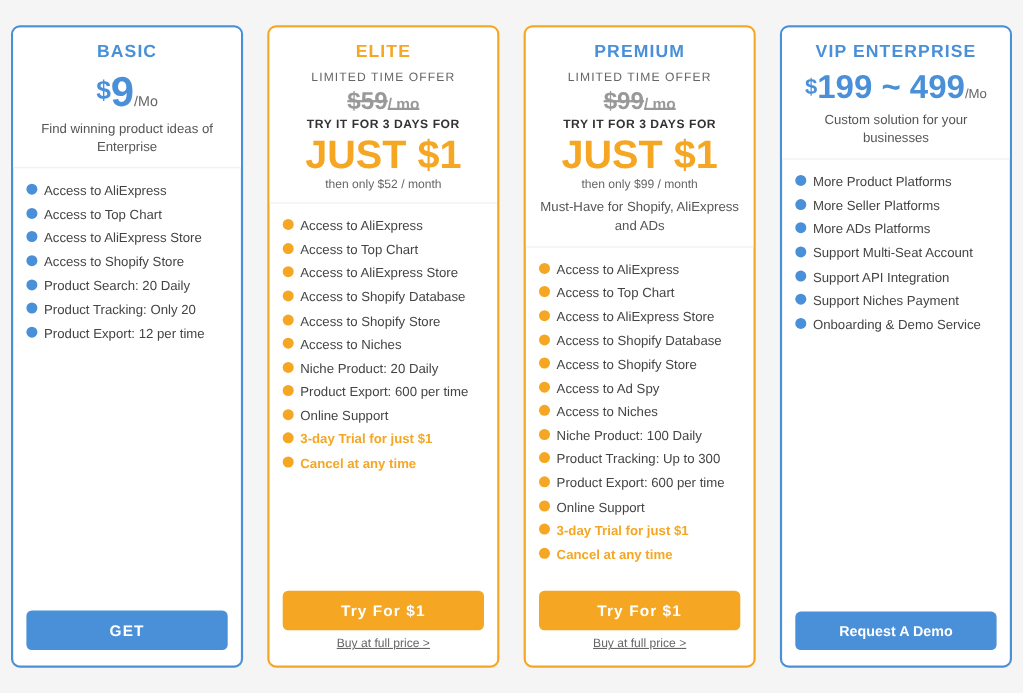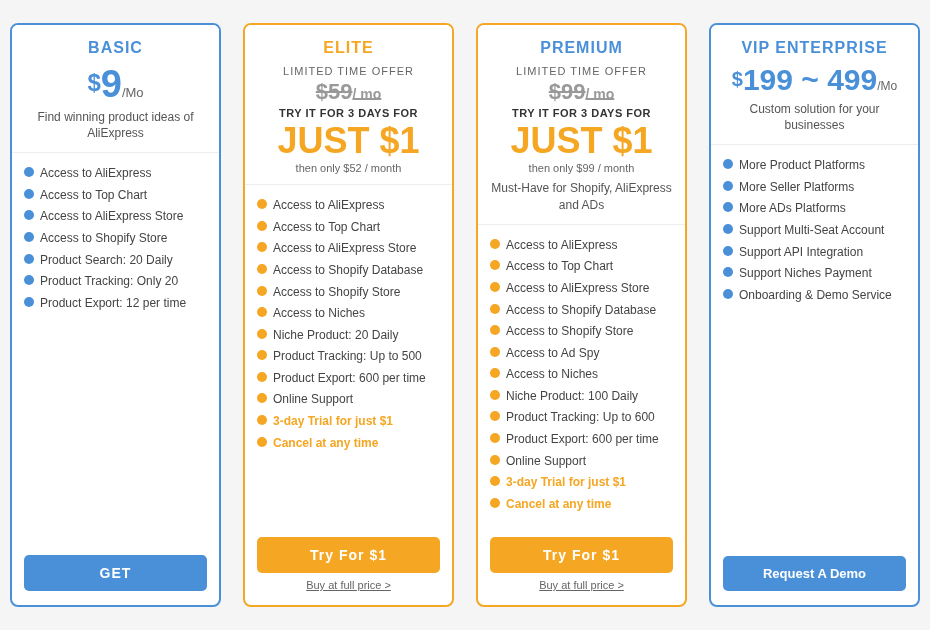--- a/index.html
+++ b/index.html
@@ -204,21 +204,21 @@
 <body>
 
 <div class="pricing-container">
 
   <div class="plan-card basic">
     <div class="plan-header elite-header-top">
       <div class="plan-name">BASIC</div>
       <div class="price-basic">
         <span class="dollar">$</span><span>9</span><span class="per-mo">/Mo</span>
       </div>
-      <div class="plan-description">Find winning product ideas of AliExpress</div>
+      <div class="plan-description">Find winning product ideas of Enterprise</div>
     </div>
     <div class="plan-body">
       <ul class="feature-list">
         <li>
             <span class="bullet bullet-blue"></span>
             <span>Access to AliExpress</span>
           </li>
         <li>
             <span class="bullet bullet-blue"></span>
             <span>Access to Top Chart</span>
@@ -283,24 +283,20 @@
             <span class="bullet bullet-orange"></span>
             <span>Access to Shopify Store</span>
           </li>
         <li>
             <span class="bullet bullet-orange"></span>
             <span>Access to Niches</span>
           </li>
         <li>
             <span class="bullet bullet-orange"></span>
             <span>Niche Product: 20 Daily</span>
-          </li>
-        <li>
-            <span class="bullet bullet-orange"></span>
-            <span>Product Tracking: Up to 500</span>
           </li>
         <li>
             <span class="bullet bullet-orange"></span>
             <span>Product Export: 600 per time</span>
           </li>
         <li>
             <span class="bullet bullet-orange"></span>
             <span>Online Support</span>
           </li>
         <li>
@@ -360,21 +356,21 @@
         <li>
             <span class="bullet bullet-orange"></span>
             <span>Access to Niches</span>
           </li>
         <li>
             <span class="bullet bullet-orange"></span>
             <span>Niche Product: 100 Daily</span>
           </li>
         <li>
             <span class="bullet bullet-orange"></span>
-            <span>Product Tracking: Up to 600</span>
+            <span>Product Tracking: Up to 300</span>
           </li>
         <li>
             <span class="bullet bullet-orange"></span>
             <span>Product Export: 600 per time</span>
           </li>
         <li>
             <span class="bullet bullet-orange"></span>
             <span>Online Support</span>
           </li>
         <li>

